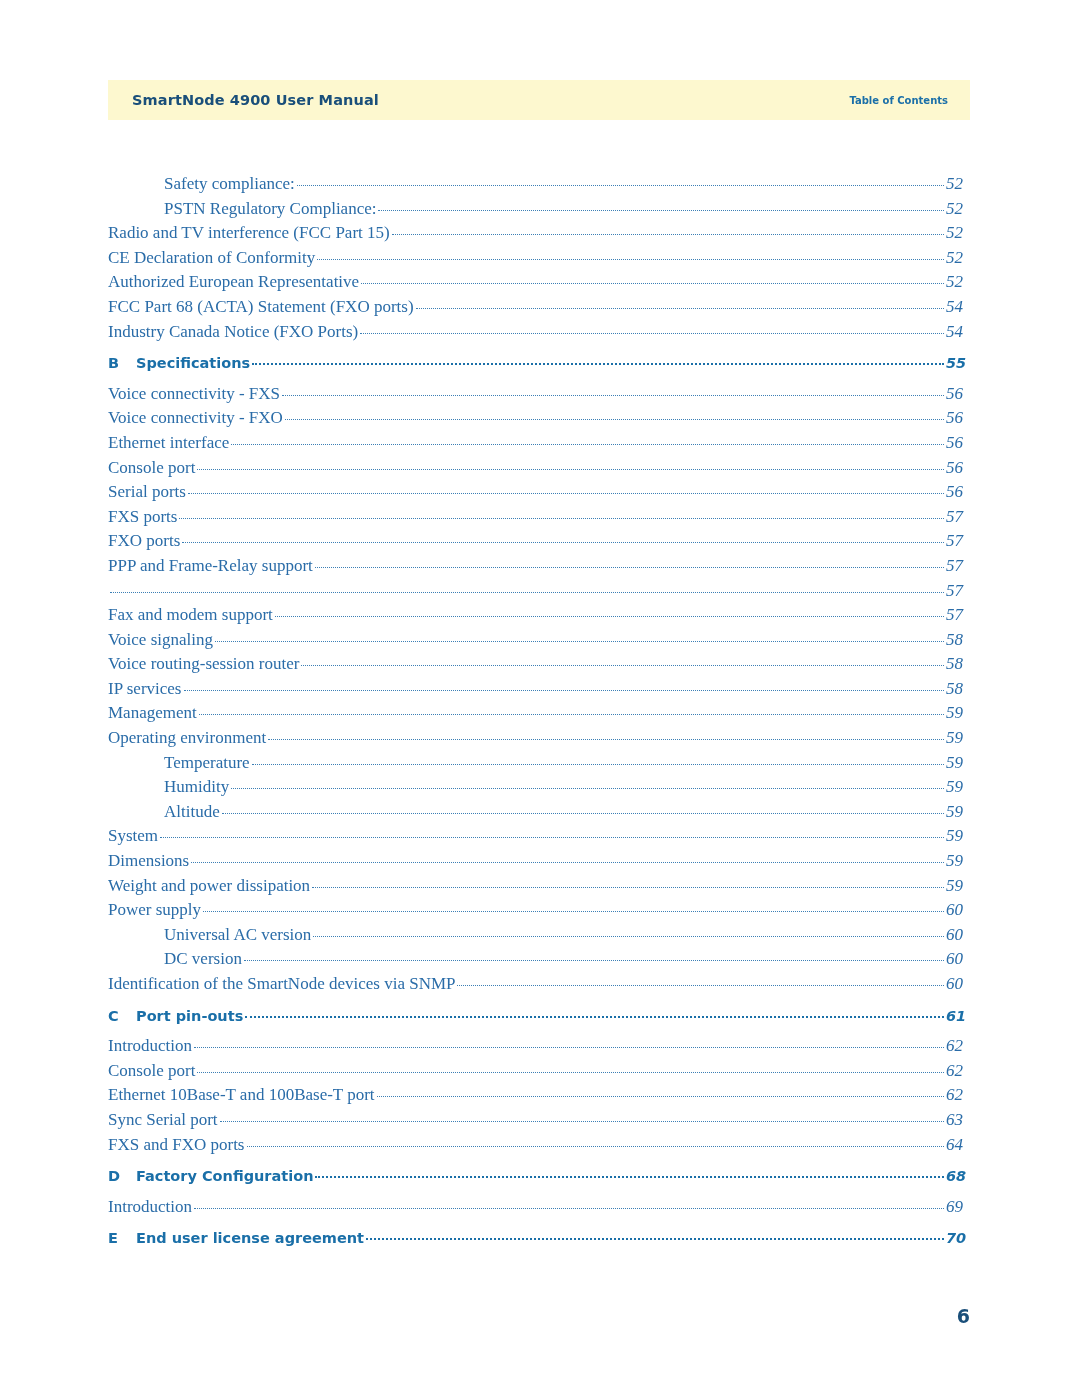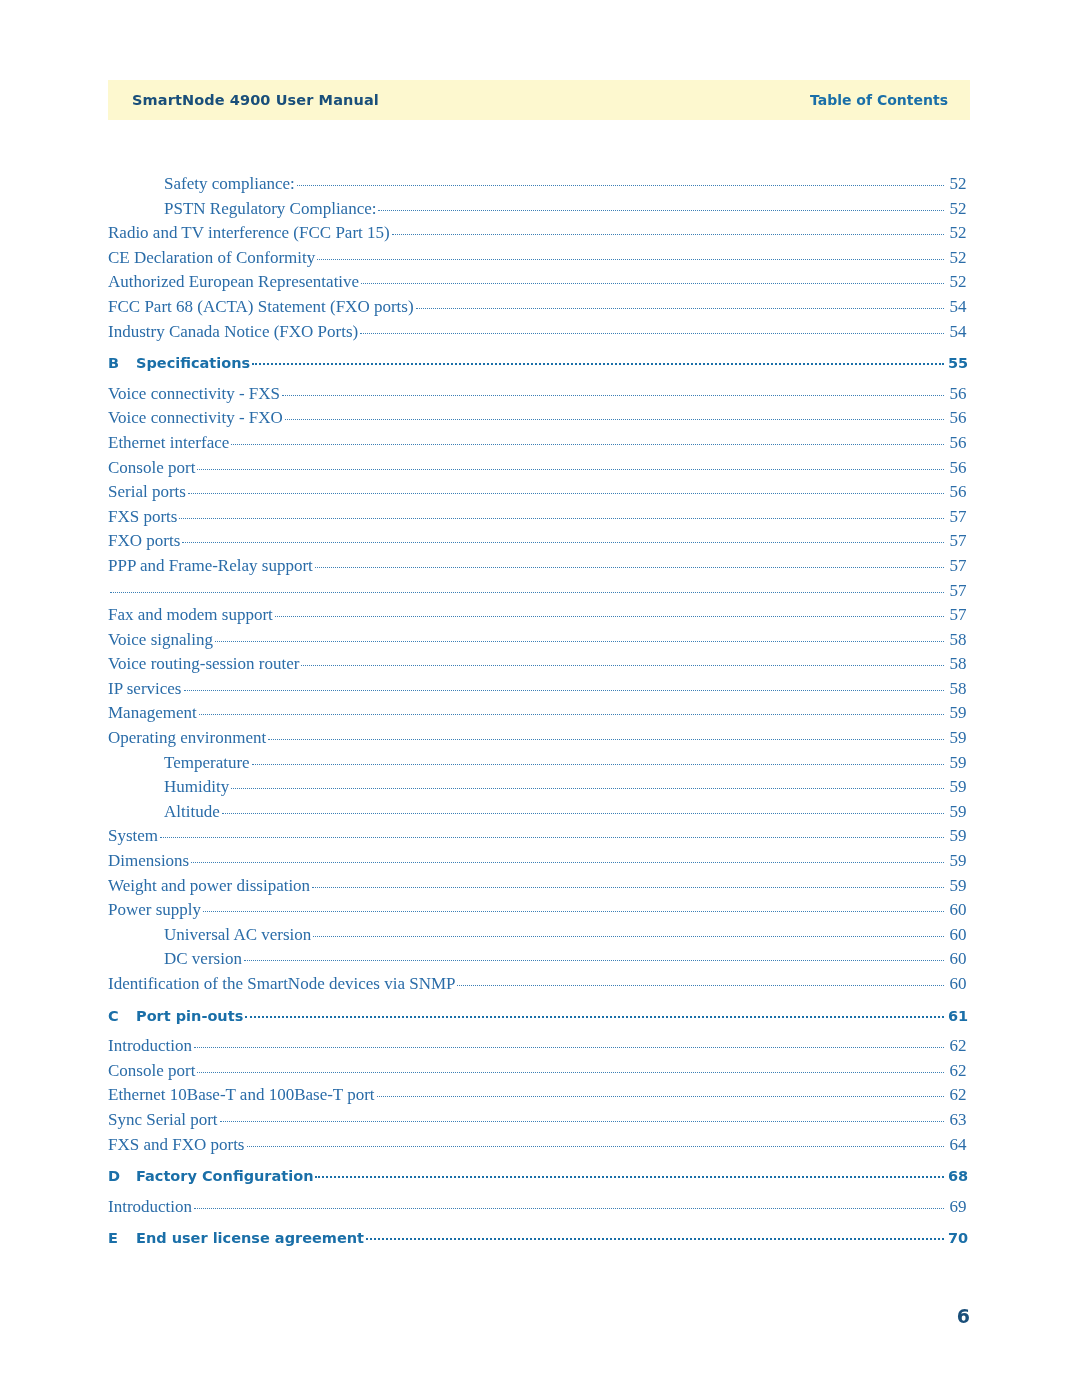--- a/index.html
+++ b/index.html
@@ -36,21 +36,21 @@
   .header-left {
     font-family: "DejaVu Sans", sans-serif;
     font-size: 14.5px;
     color: #1a4f7a;
     font-weight: bold;
     letter-spacing: 0.1px;
     padding-left: 24px;
   }
   .header-right {
     font-family: "DejaVu Sans", sans-serif;
-    font-size: 14px;
+    font-size: 10px;
     color: #1a6fa8;
     font-weight: bold;
     padding-right: 22px;
   }
 
   
   .toc {
     position: absolute;
     left: 108px;
     top: 172px;
@@ -84,22 +84,23 @@
     overflow: hidden;
     margin: 0 2px;
     position: relative;
     top: -3px;
     border-bottom: 1.6px dotted #3b7fb5;
     height: 0.6em;
   }
 
   .row .pg {
     flex: 0 0 auto;
-    text-align: center;
+    text-align: left;
     min-width: 24px;
+    font-style: italic;
   }
 
   
   .lvl0 { padding-left: 0px; }
   .lvl1 { padding-left: 56px; }
 
   
   .row.bold .label,
   .row.bold .pg {
     font-family: "DejaVu Sans", sans-serif;

